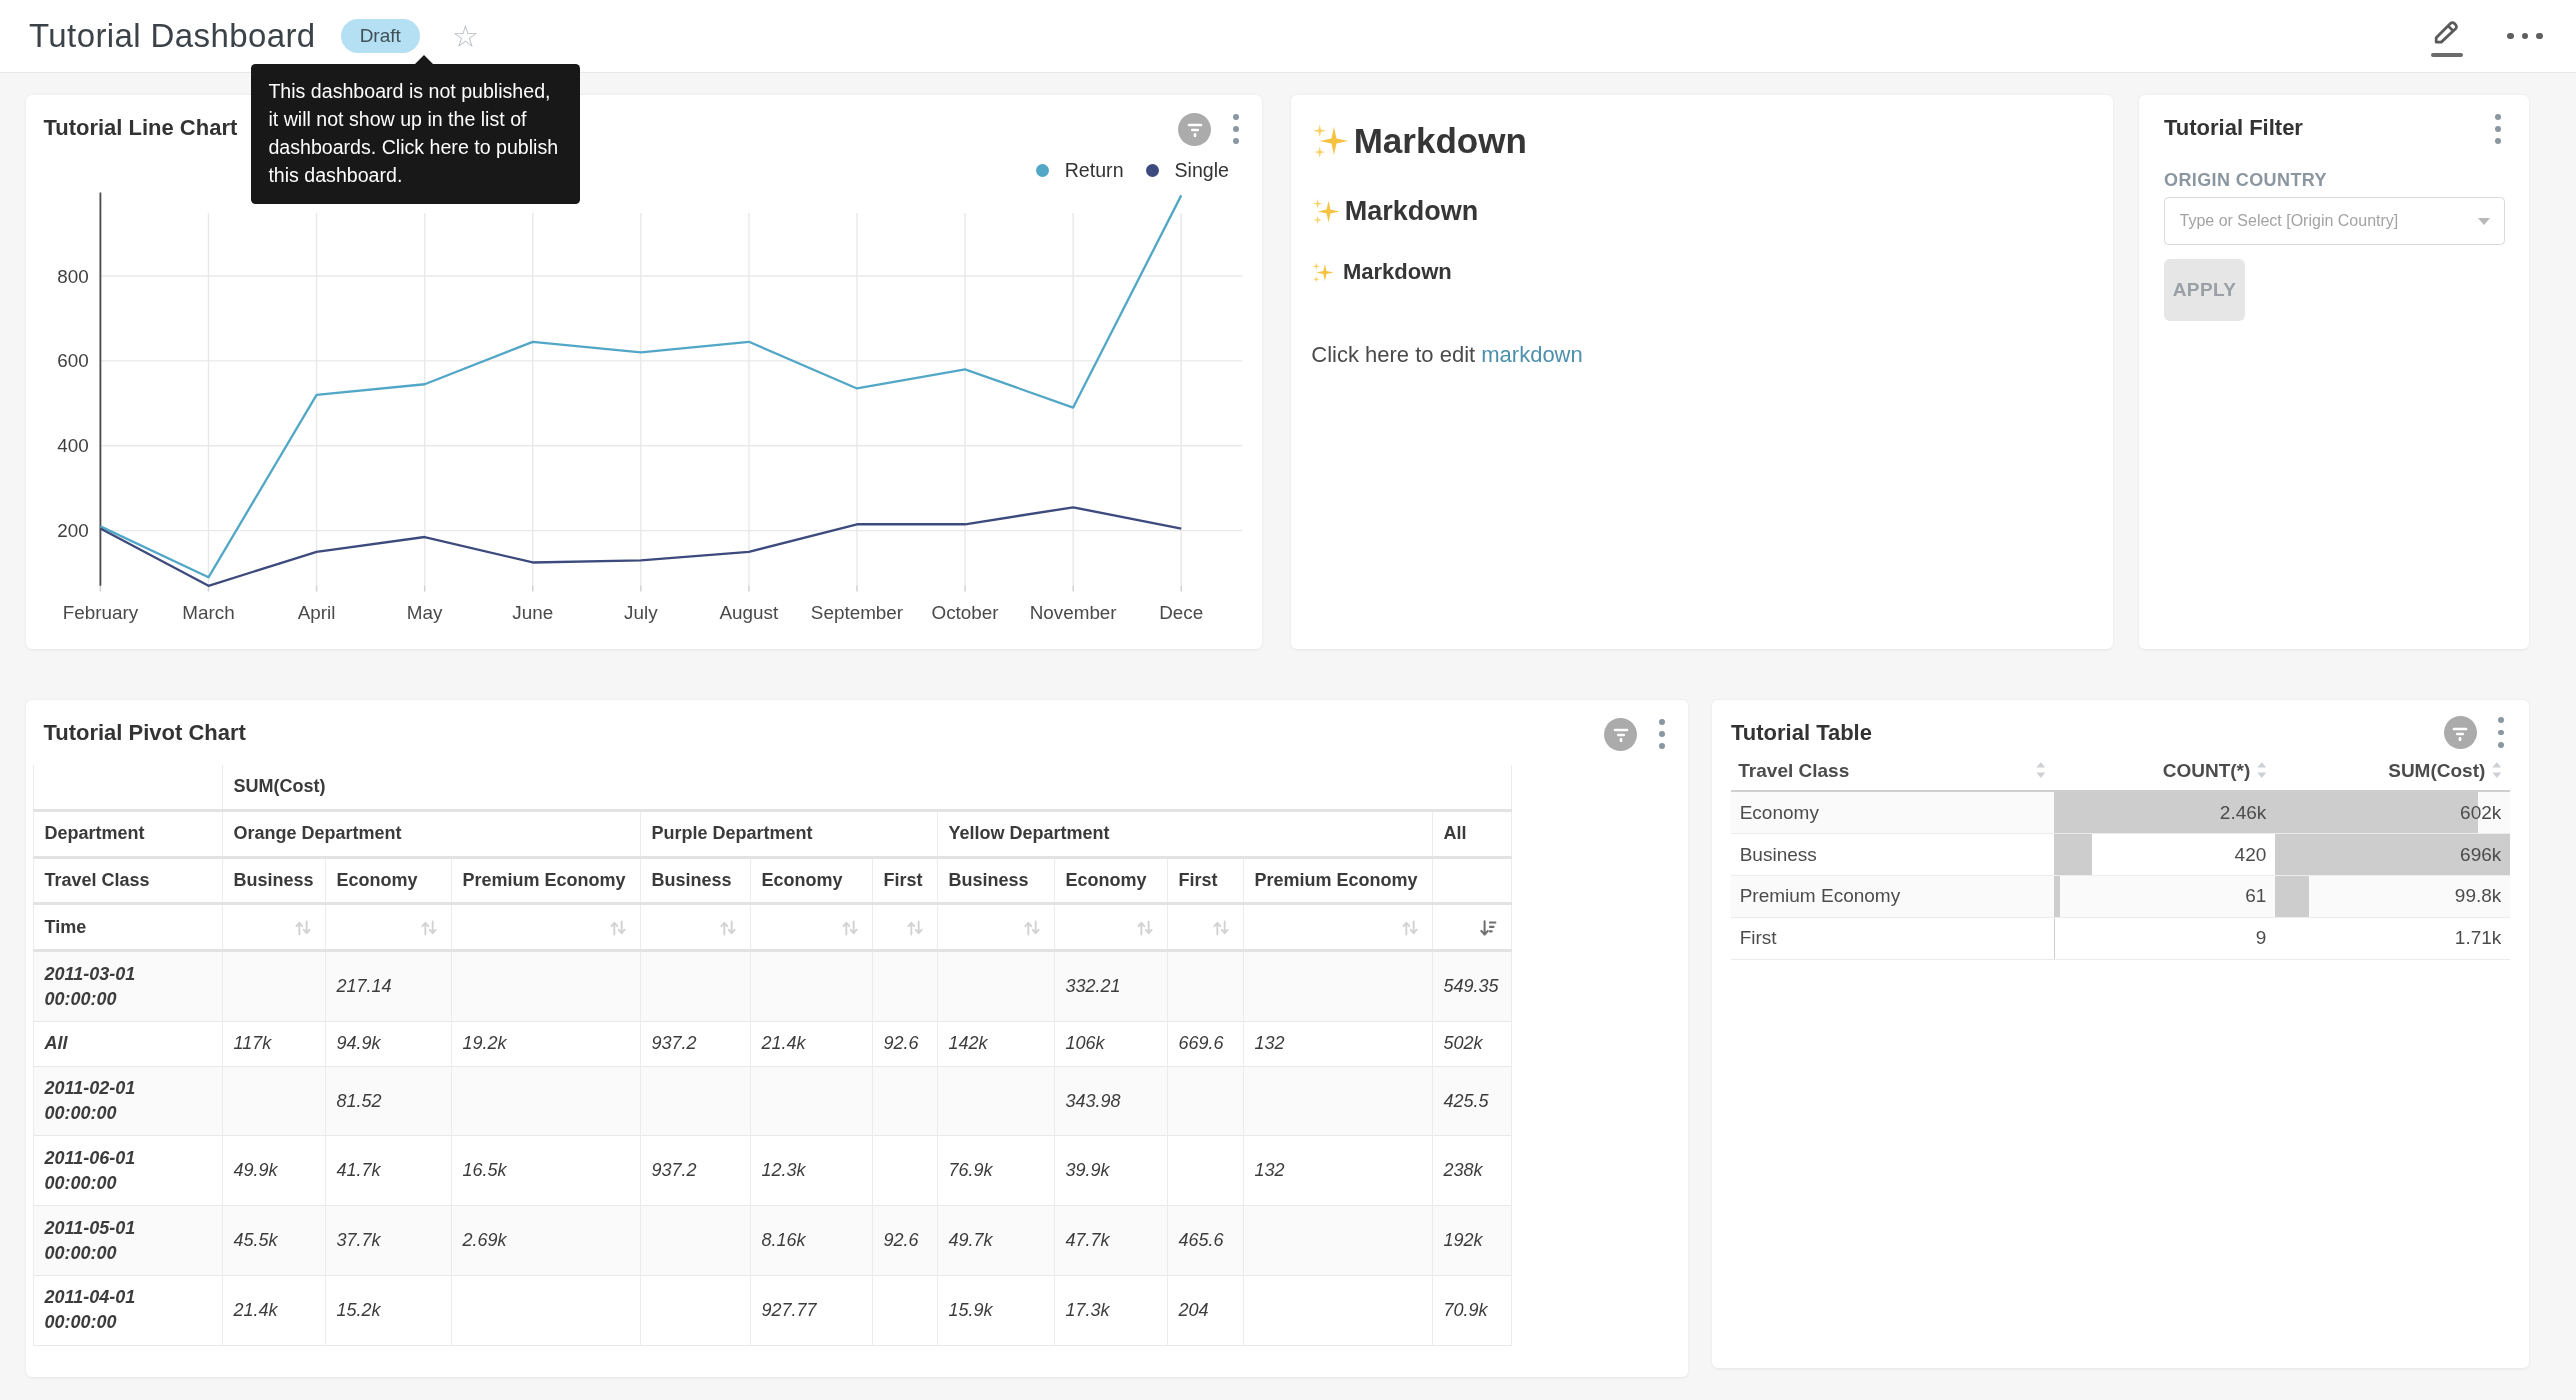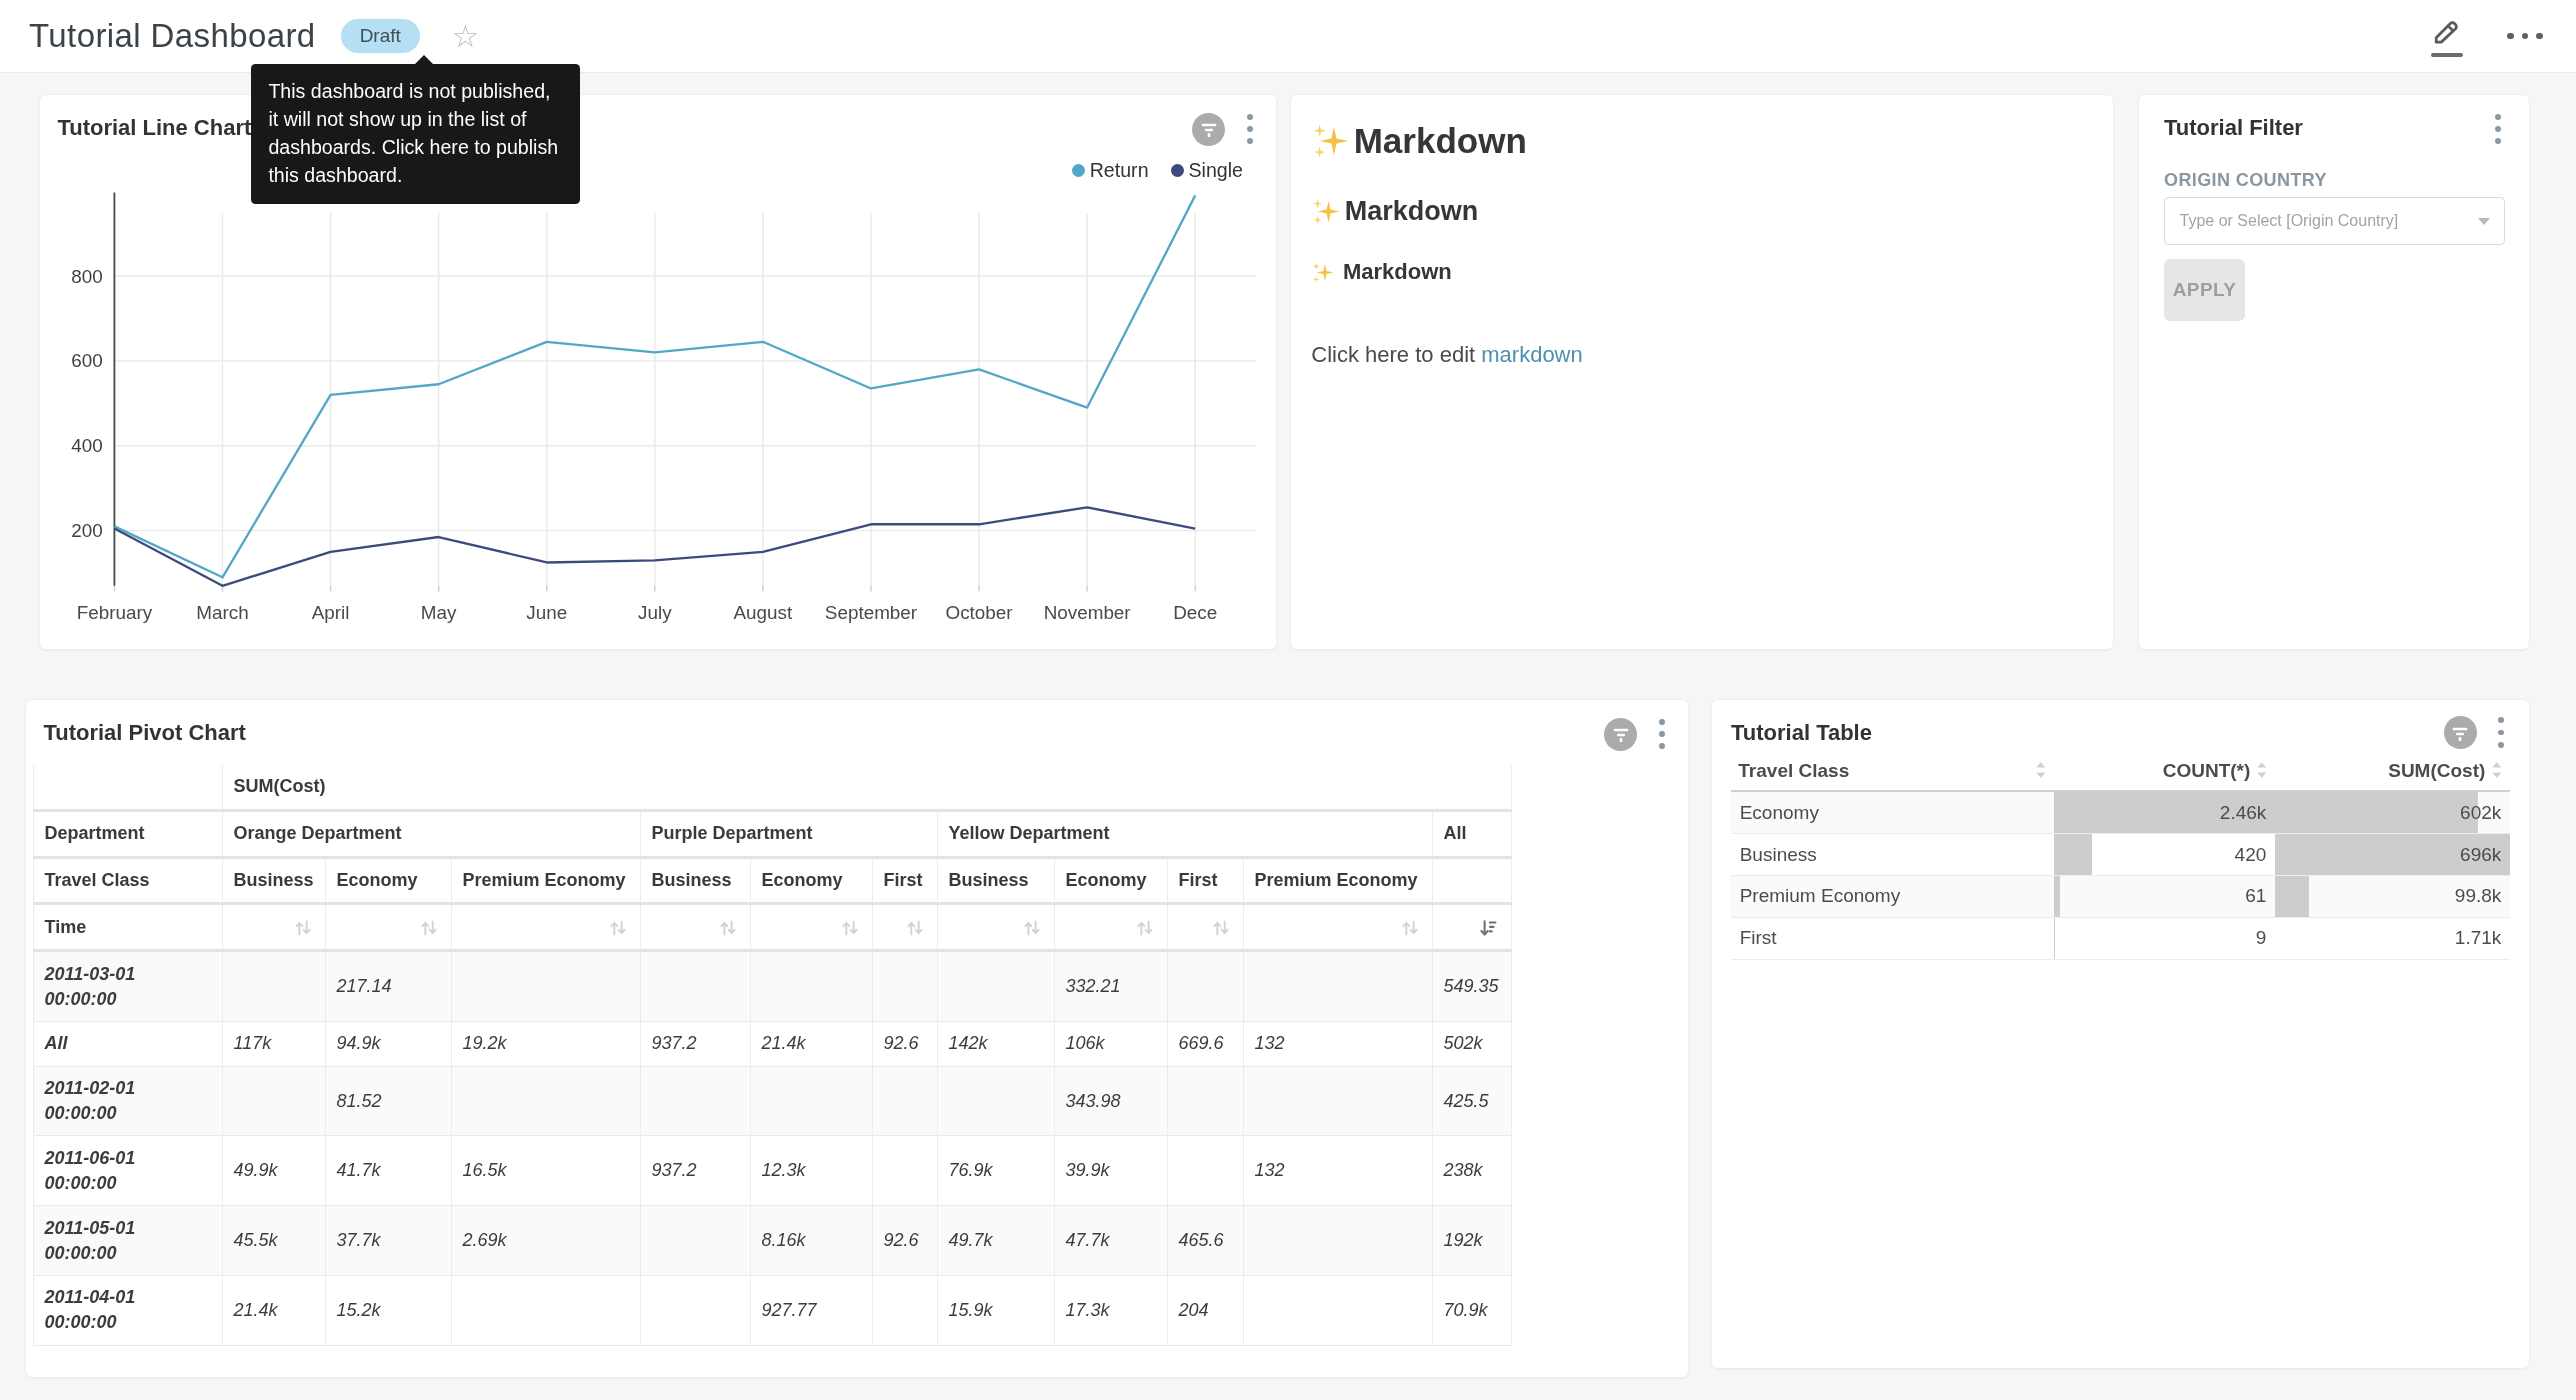--- a/index.html
+++ b/index.html
@@ -32,37 +32,37 @@
     background:#181818; color:#fdfdfd; font-size:19.6px; line-height:28px;
     padding:13px 17.4px 14.5px; border-radius:4.4px; cursor:pointer;
   }
   .tooltip-arrow {
     position:absolute; top:-9.4px; left:163px; width:0; height:0;
     border-left:10.2px solid transparent; border-right:10.2px solid transparent;
     border-bottom:10.2px solid #181818;
   }
   
   .card { position:absolute; background:#fff; border-radius:5.8px; box-shadow:0 0.7px 2.9px rgba(0,0,0,0.07); }
-  .card-line   { left:40px;  top:95px; width:1236px; height:554px;text-align:center; }
+  .card-line   { left:26px;  top:95px; width:1236px; height:554px;text-align:center; }
   .card-md     { left:1291px;top:95px; width:822px; height:554px; }
   .card-filter { left:2139px;top:95px; width:390px;  height:554px; }
   .card-pivot  { left:26px;  top:700px; width:1662px; height:677px; }
   .card-table  { left:1712px;top:700px; width:817px; height:668px; }
   .card-title { position:absolute; left:17.4px; top:20.3px; font-size:22px; font-weight:600; color:#333; }
   .card-actions { position:absolute; right:17.4px; top:16px; display:flex; align-items:center; gap:16px; }
   .filter-chip {
     width:33px; height:33px; border-radius:50%; background:#ababab;
     display:flex; align-items:center; justify-content:center; cursor:pointer;
   }
   .filter-chip svg { width:22px; height:22px; }
   .vdots { display:flex; flex-direction:column; gap:6.5px; padding:2.9px 5.8px; cursor:pointer; }
   .vdots i { width:5.8px; height:5.8px; border-radius:50%; background:#8b98a2; }
   
   .legend { position:absolute; top:64px; right:33px; display:flex; gap:22px; align-items:center; }
-  .legend-item { display:flex; align-items:center; gap:5px; font-size:19.6px; color:#333; cursor:pointer; }
+  .legend-item { display:flex; align-items:center; gap:16px; font-size:19.6px; color:#333; cursor:pointer; }
   .legend-dot { width:13px; height:13px; border-radius:50%; }
   #line-plot { position:absolute; left:0; top:86px; }
   
   .md-body { position:absolute; left:20.3px; top:26px; right:20.3px; color:#363636; }
   .md-h1 { font-size:35px; font-weight:700; display:flex; align-items:center; margin-bottom:35px; }
   .md-h2 { font-size:27px; font-weight:700; display:flex; align-items:center; margin-bottom:32px; }
   .md-h3 { font-size:22px; font-weight:700; display:flex; align-items:center; margin-bottom:57px; }
   .md-p  { font-size:22px; color:#4a4a4a;margin-top:12px; }
   .md-p a { color:#4d90ad; text-decoration:none; cursor:pointer; }
   .sparkle { display:inline-block; margin-right:4.4px; }

